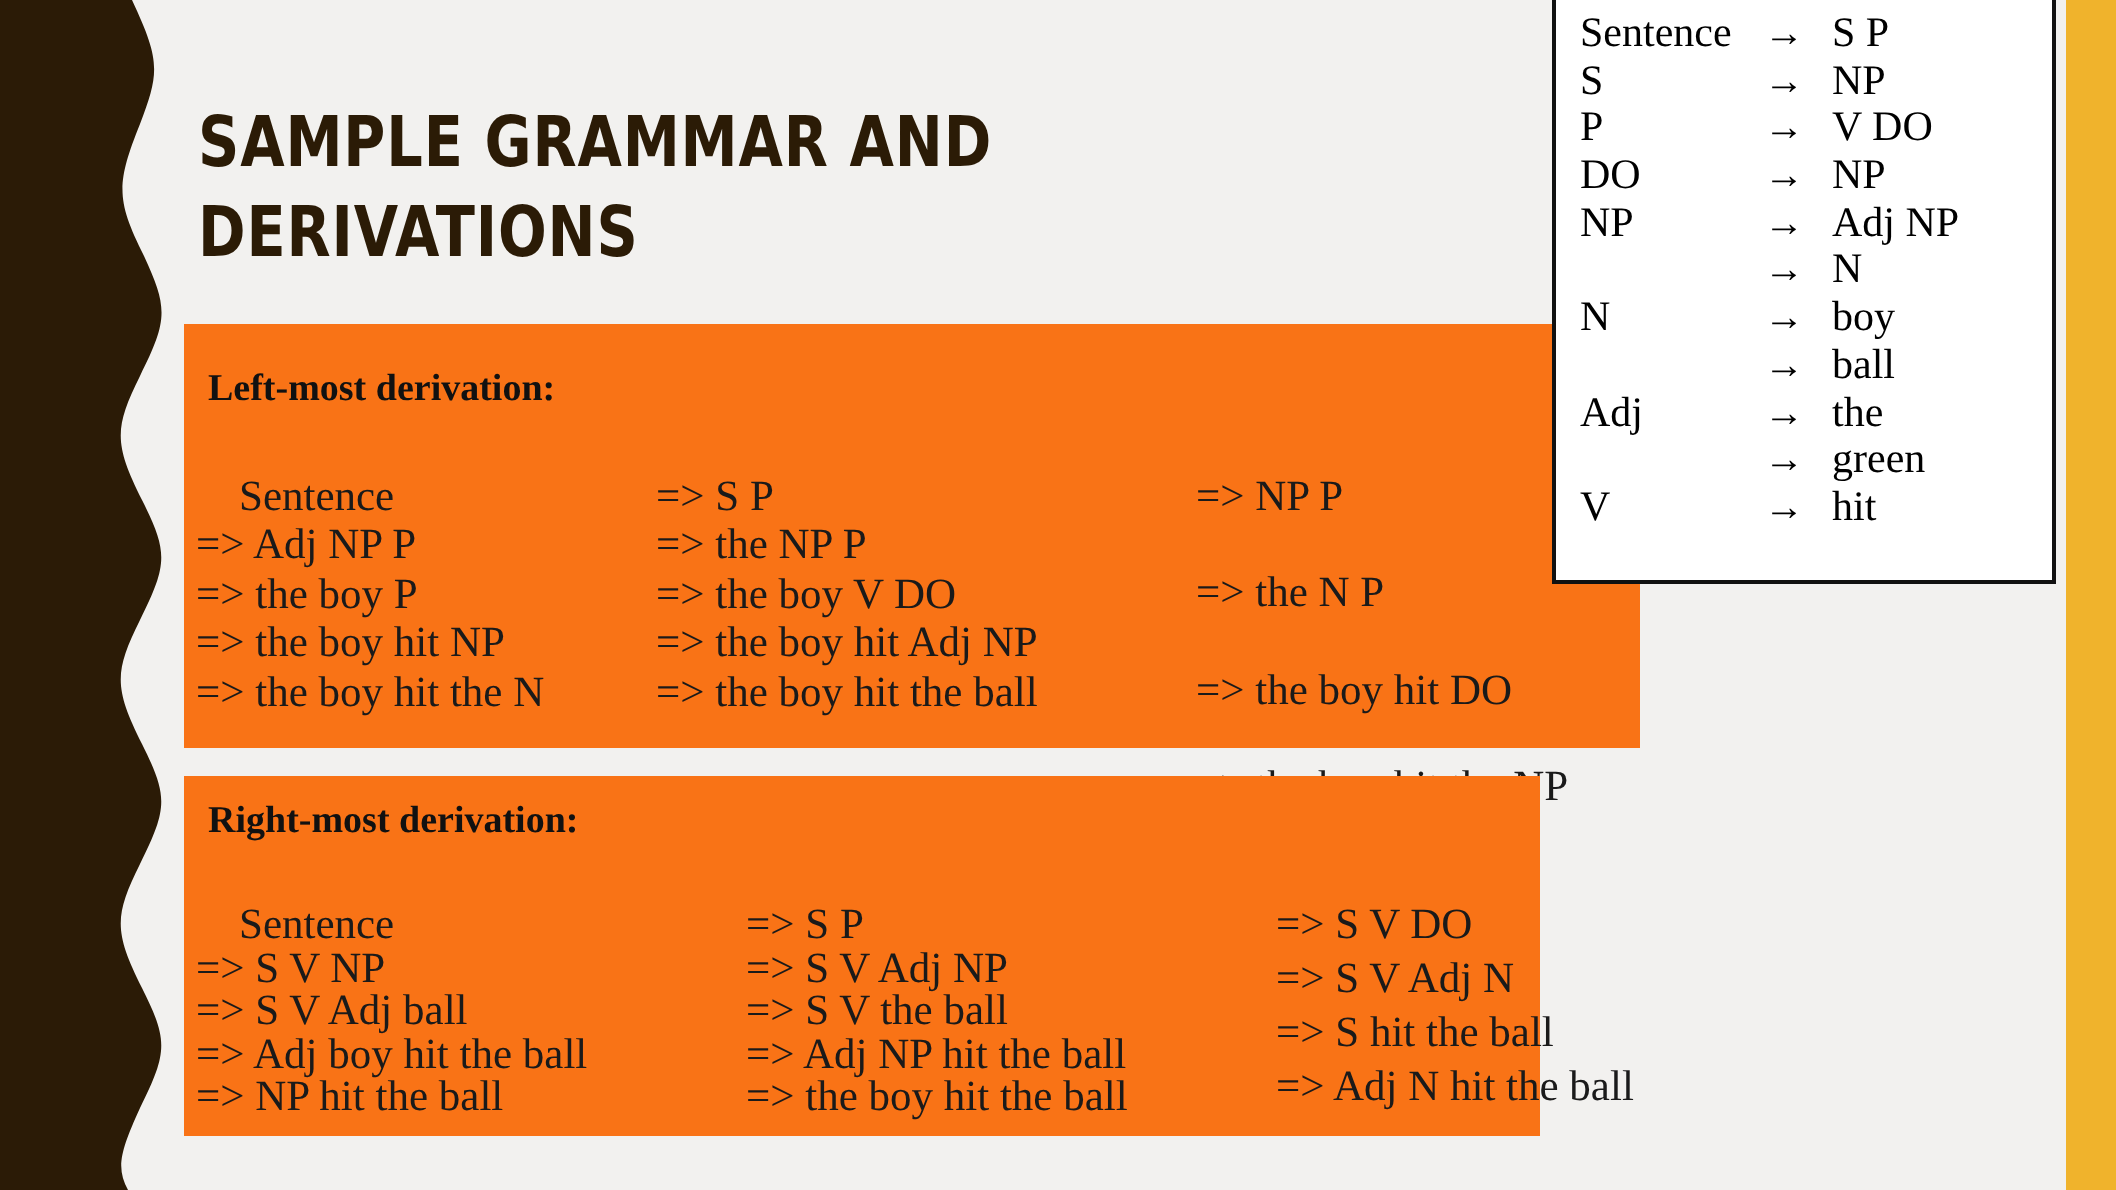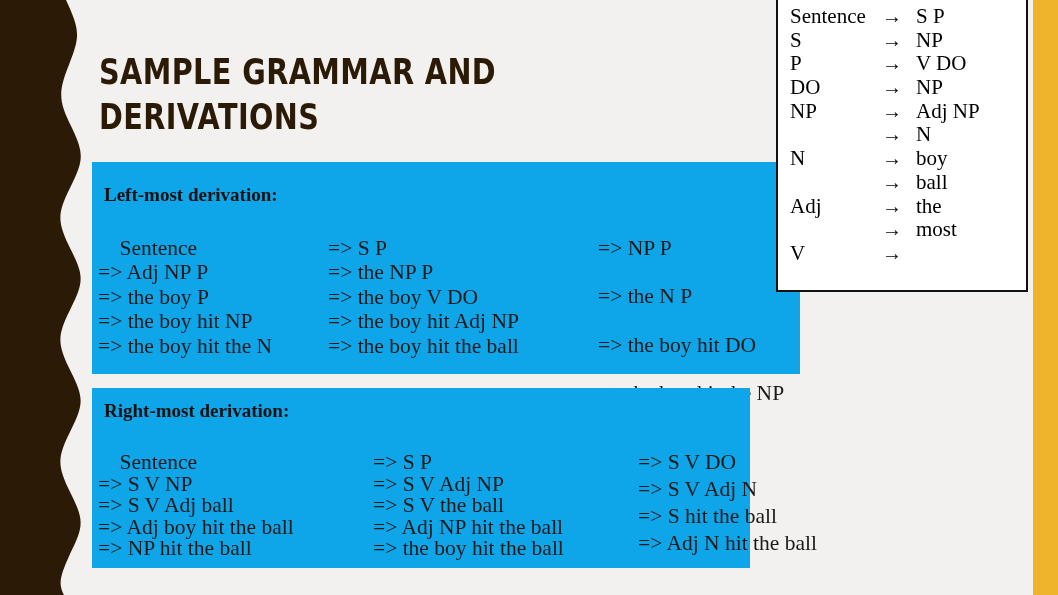--- a/index.html
+++ b/index.html
@@ -98,22 +98,23 @@
     flex: 0 0 34px;
     font-size: 20px;
   }
   .g-rhs {
     flex: 1 1 auto;
   }
 
   
   .panel {
     position: absolute;
-    background: #0ea5e9;
+    background: #f97316;
     z-index: 3;
+    padding-left: 20px;
   }
   #panel-left {
     left: 92px;
     top: 162px;
     width: 708px;
     height: 212px;
   }
   #panel-right {
     left: 92px;
     top: 388px;
@@ -230,25 +231,26 @@
         <span class="g-rhs">ball</span>
       </div>
       <div class="grammar-row">
         <span class="g-lhs">Adj</span>
         <span class="g-arrow">→</span>
         <span class="g-rhs">the</span>
       </div>
       <div class="grammar-row">
         <span class="g-lhs"></span>
         <span class="g-arrow">→</span>
-        <span class="g-rhs">most</span>
+        <span class="g-rhs">green</span>
       </div>
       <div class="grammar-row">
         <span class="g-lhs">V</span>
         <span class="g-arrow">→</span>
+        <span class="g-rhs">hit</span>
       </div>
     </div>
   </div>
 
   <div class="panel" id="panel-left">
     <div class="panel-heading" id="heading-left">Left-most derivation:</div>
     <div class="deriv-grid" id="deriv-left">
       <div class="deriv-col">
         <div class="deriv-line">    Sentence</div>
         <div class="deriv-line">=&gt; Adj NP P</div>

